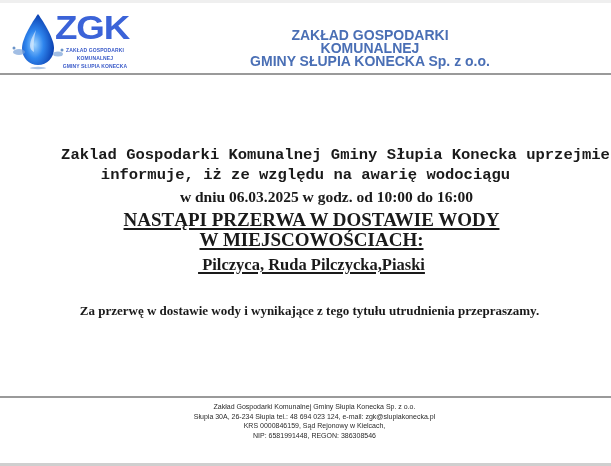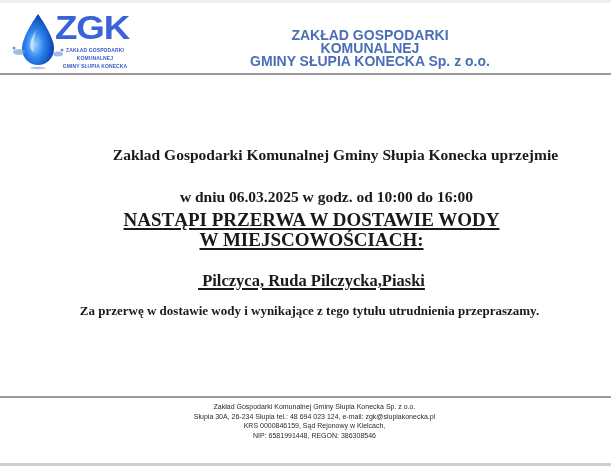--- a/index.html
+++ b/index.html
@@ -85,20 +85,21 @@
       width: 611px;
     }
     .intro {
       position: absolute;
       left: 0; top: 70px;
       width: 611px;
       text-align: center;
       font-weight: bold;
       font-size: 15.5px;
       line-height: 20px;
+      font-family: Liberation Mono, monospace;
     }
     .intro .l1 { display: block; padding-left: 60px; }
     .date-line {
       position: absolute;
       left: 0; top: 112px;
       width: 611px;
       text-align: center;
       font-weight: bold;
       font-size: 15.5px;
       line-height: 20px;
@@ -116,21 +117,21 @@
       padding-left: 12px;
       box-sizing: border-box;
     }
     .headline span {
       text-decoration: underline;
       text-decoration-thickness: 2px;
       text-underline-offset: 2px;
     }
     .places {
       position: absolute;
-      left: 0; top: 196px;
+      left: 0; top: 180px;
       width: 611px;
       text-align: center;
       font-weight: bold;
       font-size: 16.5px;
       line-height: 20px;
       padding-left: 12px;
       box-sizing: border-box;
     }
     .places span {
       text-decoration: underline;
@@ -209,20 +210,21 @@
   <div class="header-title">
     <div>ZAKŁAD GOSPODARKI KOMUNALNEJ</div>
     <div>GMINY SŁUPIA KONECKA Sp. z o.o.</div>
   </div>
 </div>
 <div class="header-rule"></div>
 
 <div class="body">
   <div class="intro">
     <span class="l1">Zaklad Gospodarki Komunalnej Gminy Słupia Konecka uprzejmie</span>
+    <span class="l2">informuje, iż ze względu na awarię wodociągu</span>
   </div>
   <div class="date-line">w dniu 06.03.2025 w godz. od 10:00 do 16:00</div>
   <div class="headline">
     <span>NASTĄPI PRZERWA W DOSTAWIE WODY</span><br>
     <span>W MIEJSCOWOŚCIACH:</span>
   </div>
   <div class="places">
     <span> Pilczyca, Ruda Pilczycka,Piaski</span>
   </div>
   <div class="apology">Za przerwę w dostawie wody i wynikające z tego tytułu utrudnienia przepraszamy.</div>

